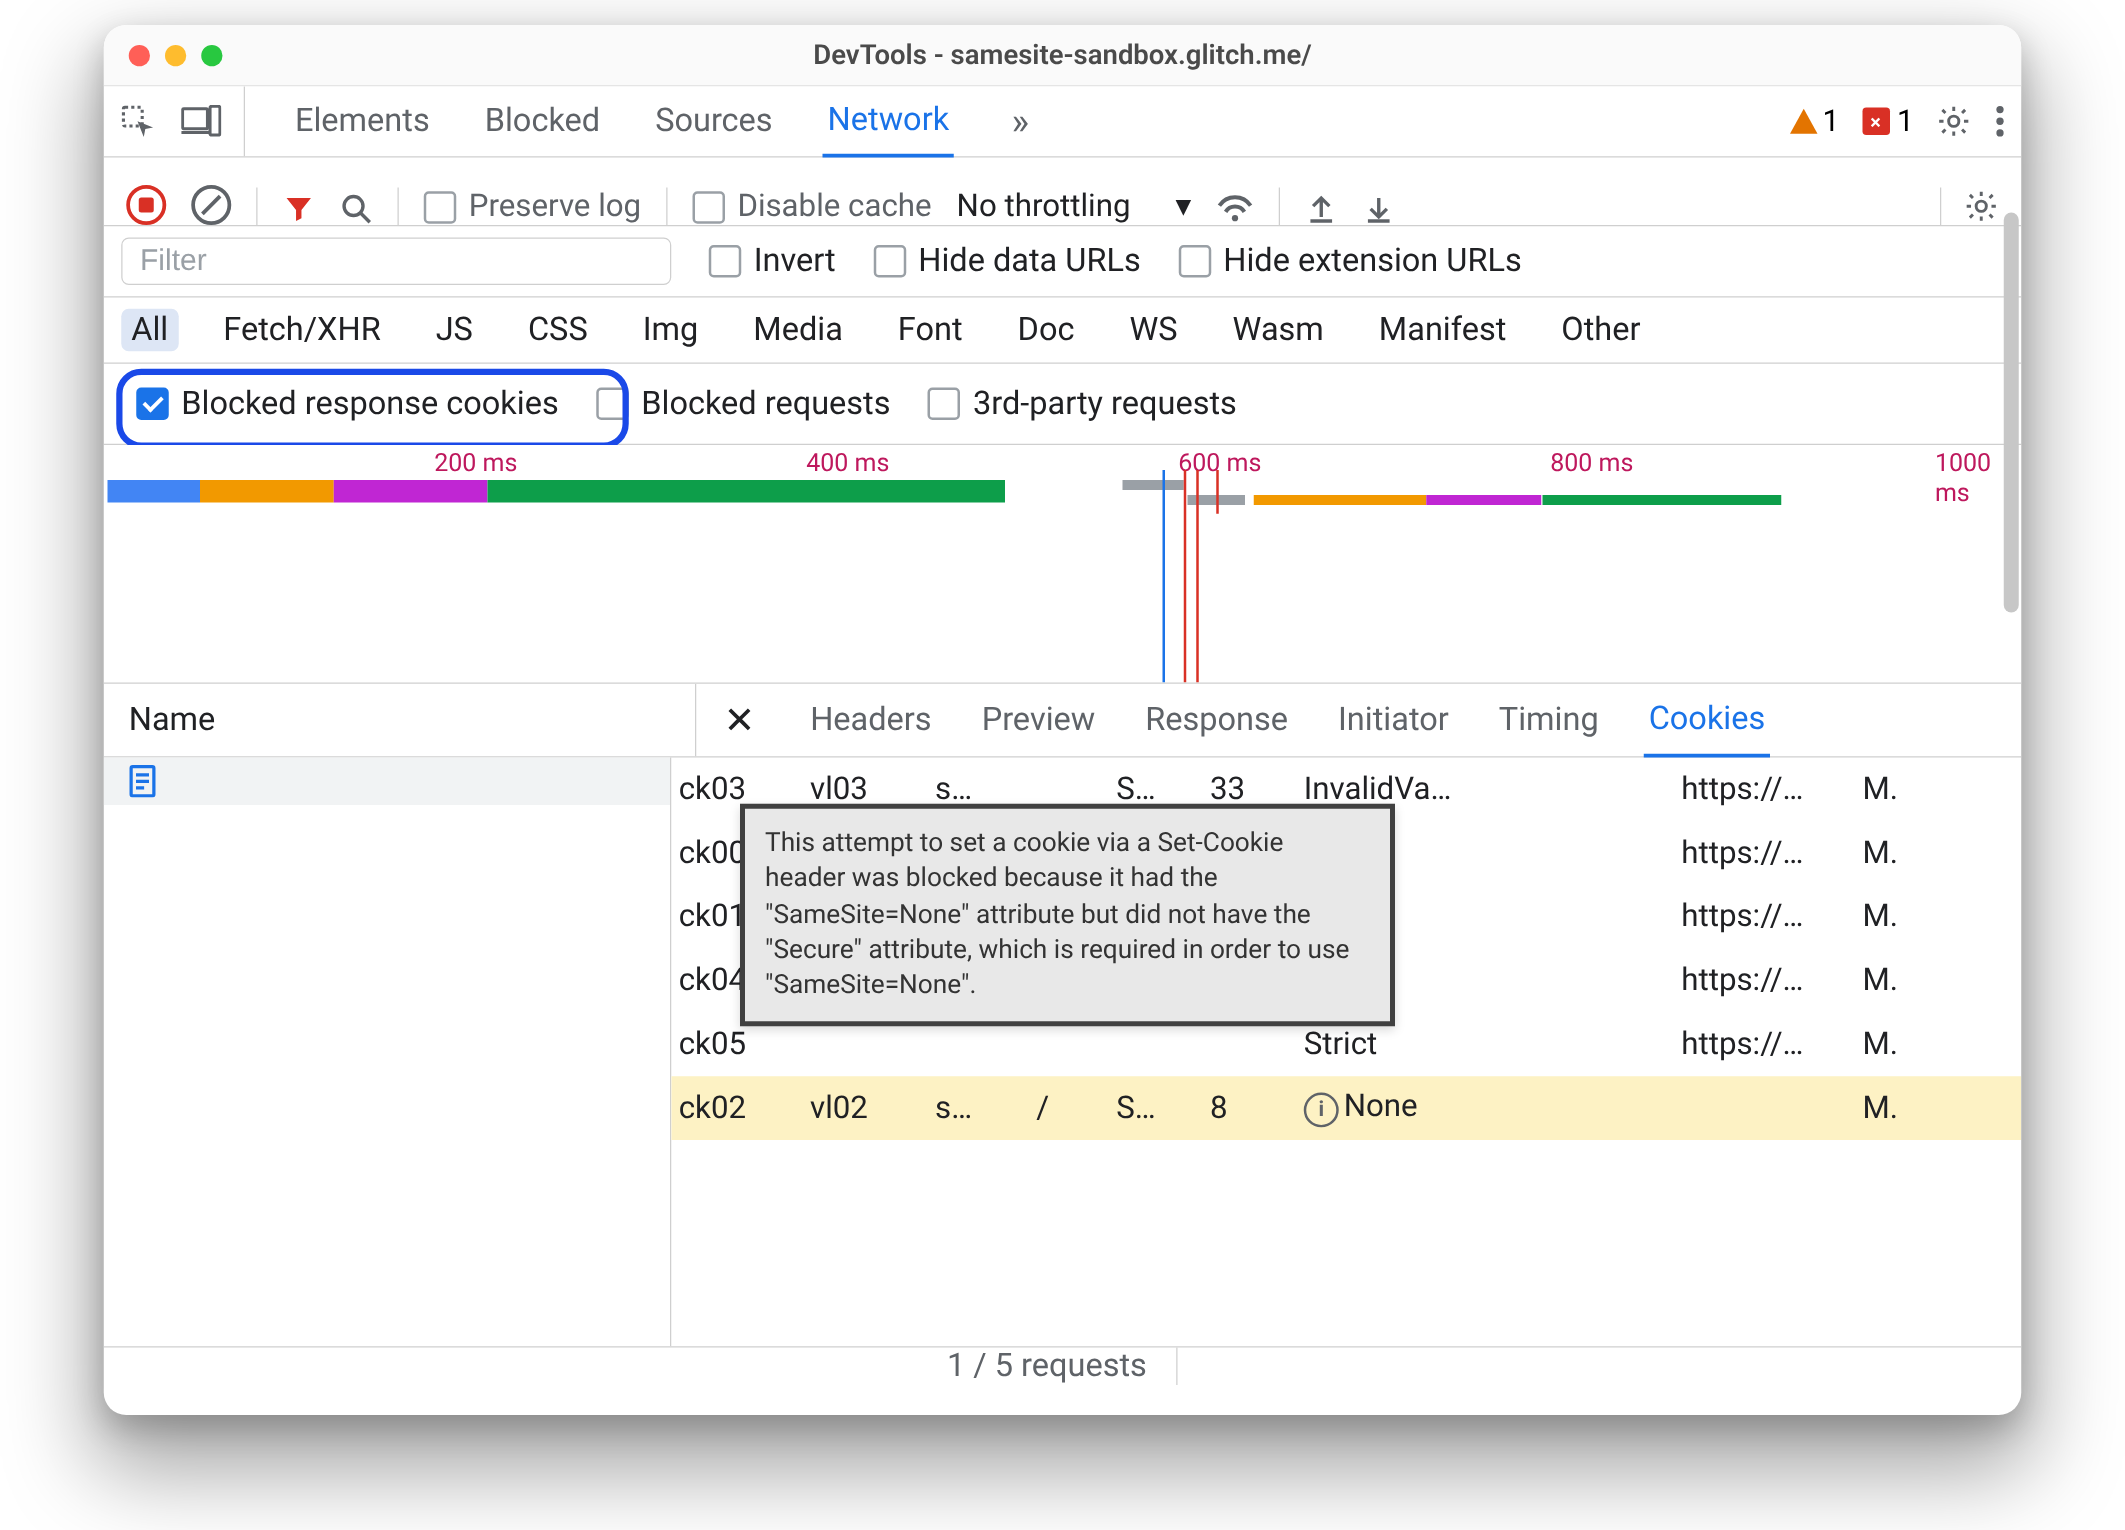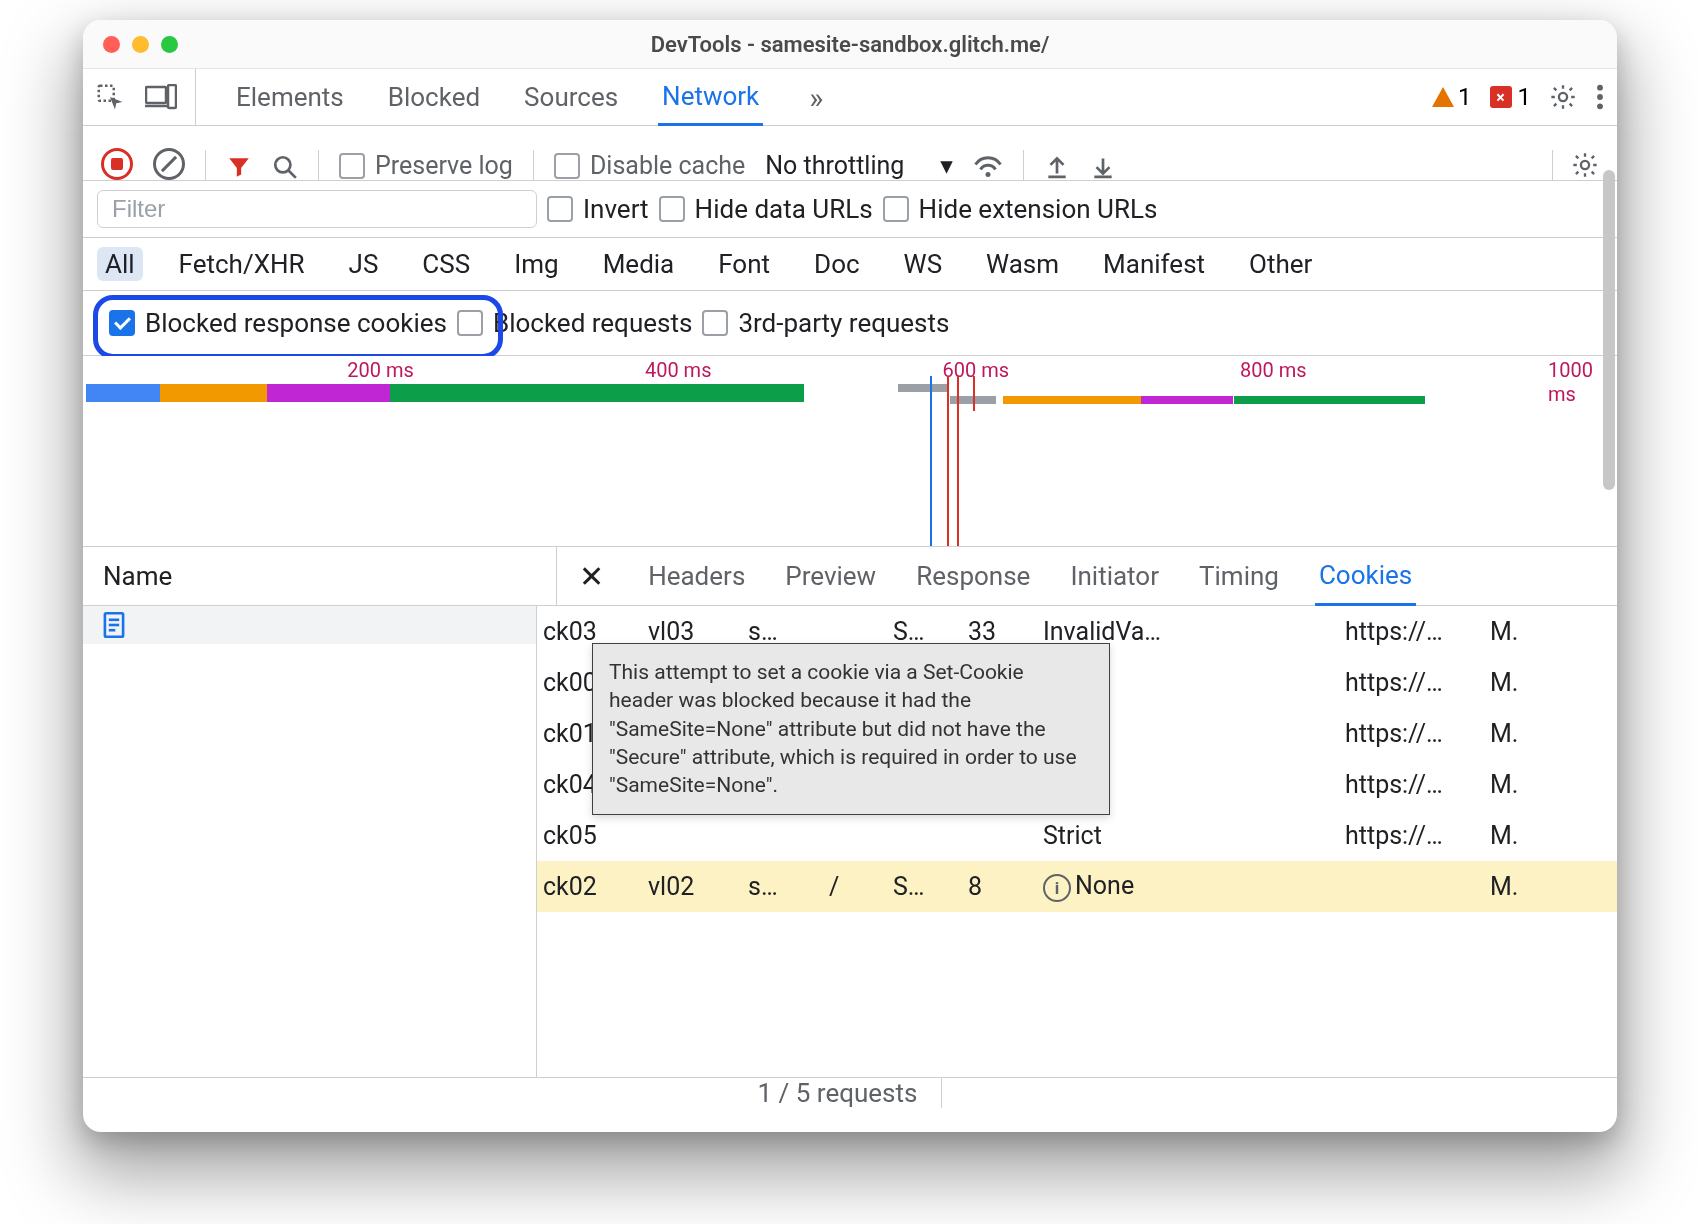--- a/index.html
+++ b/index.html
@@ -76,21 +76,21 @@
   .funnel svg{width:26px;height:26px;}
   .search svg{width:26px;height:26px;}
   .chk{display:flex;align-items:center;gap:10px;}
   .box{width:22px;height:22px;border:2px solid #9aa0a6;border-radius:4px;display:inline-flex;align-items:center;justify-content:center;cursor:pointer;}
   .box.checked{background:var(--blue);border-color:var(--blue);}
   .box.checked::after{content:"";width:6px;height:12px;border:solid #fff;border-width:0 3px 3px 0;transform:rotate(45deg);margin-top:-3px;}
   .throttle{display:flex;align-items:center;gap:8px;color:#202124;}
   .toolbar-right{margin-left:auto;display:flex;align-items:center;gap:18px;}
   
   .filterbar,.typefilter,.extrafilters{
-    border-bottom:1px solid var(--border);display:flex;align-items:center;padding:0 14px;gap:10px;font-size:26px;color:#202124;
+    border-bottom:1px solid var(--border);display:flex;align-items:center;padding:0 14px;gap:30px;font-size:26px;color:#202124;
   }
   .filterbar{height:56px;}
   .typefilter{height:52px;gap:28px;}
   .extrafilters{height:64px;position:relative;}
   .filter-input{
     width:410px;height:36px;border:1px solid var(--border);border-radius:6px;padding:0 14px;font-size:24px;color:#202124;
   }
   .filter-input::placeholder{color:#9aa0a6;}
   .pill{padding:2px 8px;border-radius:6px;cursor:pointer;}
   .pill.active{background:#dde6f5;}
@@ -117,21 +117,21 @@
   .left-list{width:453px;border-right:1px solid var(--border);}
   .reqitem{display:flex;align-items:center;gap:10px;padding:6px 20px;font-size:26px;background:var(--panel-bg);}
   .doc-icon{color:var(--blue);}
   .cookie-area{flex:1;overflow:hidden;position:relative;}
   .crow{display:grid;grid-template-columns:90px 85px 66px 49px 60px 60px 136px 136px 130px 52px;align-items:center;height:51px;font-size:25px;color:#202124;gap:15px;}
   .crow > div{white-space:nowrap;overflow:hidden;text-overflow:ellipsis;padding:0 6px;}
   .crow.hl{background:var(--highlight);}
   .info-i{display:inline-flex;width:24px;height:24px;border:2px solid #5f6368;border-radius:50%;align-items:center;justify-content:center;font-size:17px;font-weight:bold;color:#5f6368;margin-right:4px;}
   .tooltip{
     position:absolute;left:509px;top:623px;width:484px;
-    background:var(--tooltip);border:1px solid #404040;
+    background:var(--tooltip);border:4px solid #404040;
     padding:14px 16px;font-size:21px;line-height:1.35;color:#333;z-index:10;
     box-shadow:0 3px 8px rgba(0,0,0,0.15);
   }
   .statusbar{
     height:54px;border-top:1px solid var(--border);display:flex;align-items:center;gap:24px;
     padding:0 20px;font-size:26px;color:#5f6368;flex-direction:column;
   }
   .statusbar .sv{border-right:1px solid var(--border);padding-right:24px;height:100%;display:flex;align-items:center;}
   .scrollbar{position:absolute;right:2px;top:150px;width:12px;height:320px;background:#c7c7c7;border-radius:6px;}
   svg{display:block;}

